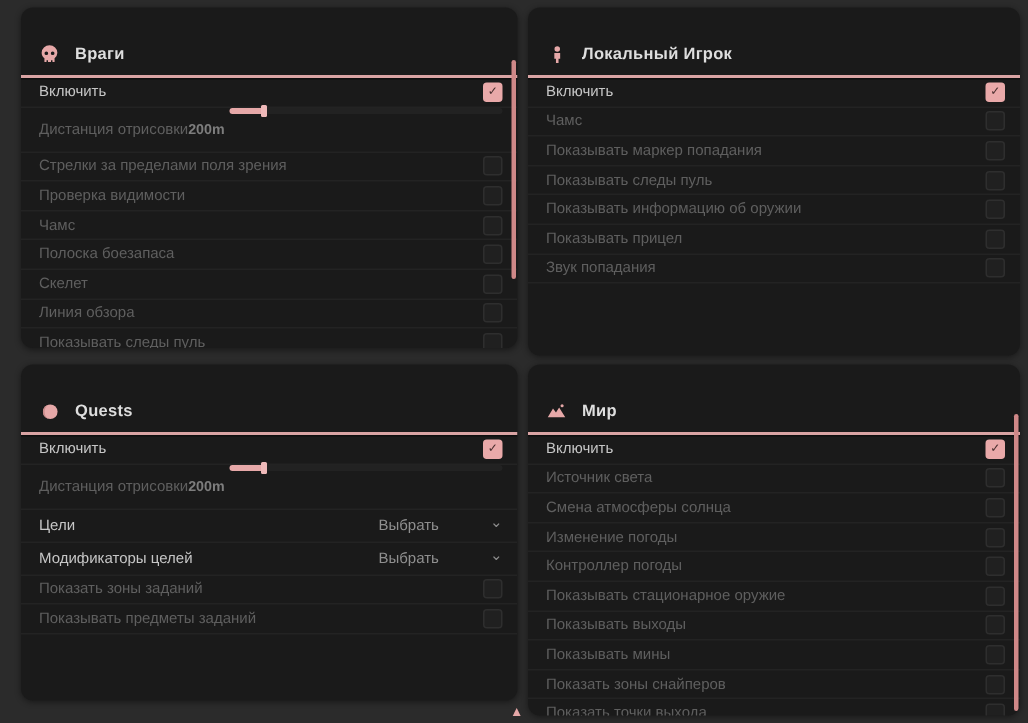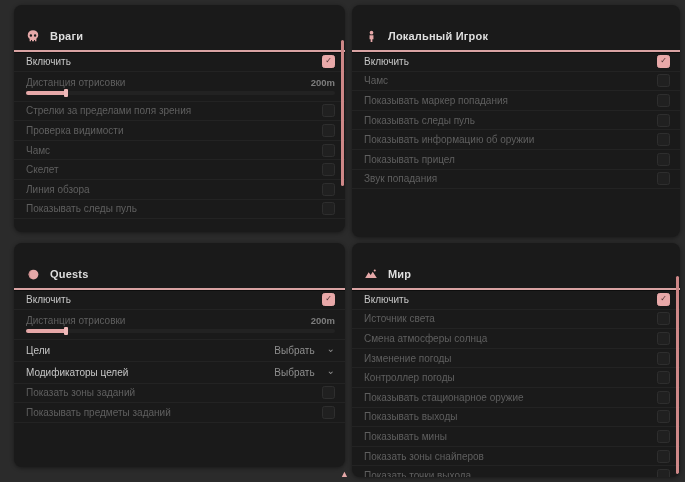--- a/index.html
+++ b/index.html
@@ -31,30 +31,30 @@
   .row .lbl{font-size:10px;color:#c6c6c6;white-space:nowrap;}
   .row.dim .lbl{color:#5f5f5f;}
   .cb{
     width:11px;height:11px;border-radius:2.5px;flex:0 0 auto;
     background:#202020;border:1px solid #2e2e2e;
     display:flex;align-items:center;justify-content:center;
     font-size:8px;line-height:1;color:transparent;
   }
   .cb.checked{background:#e9a9a9;border-color:#e9a9a9;color:#4a2f2f;font-weight:bold;}
   .slider-row{
-    height:29px;flex-direction:column;align-items:stretch;justify-content:center;gap:3px;
+    height:29px;flex-direction:row;align-items:stretch;justify-content:center;gap:3px;
   }
   .rowline{display:flex;align-items:center;justify-content:space-between;}
   .slider-row .lbl{color:#b5b5b5;}
   .val{font-size:9.5px;color:#7d7d7d;font-weight:bold;}
   .slider{position:relative;height:4px;width:100%;background:#222;border-radius:2px;}
   .slider-fill{position:absolute;left:0;top:0;bottom:0;background:#e6a8a8;border-radius:2px;}
   .slider-thumb{position:absolute;top:-2px;width:4px;height:8px;background:#efb9b9;border-radius:1px;}
   .dd-row{height:21px;}
-  .ddwrap{display:flex;align-items:center;gap:12px;}
+  .ddwrap{display:flex;align-items:center;gap:34px;}
   .ddval{font-size:10px;color:#8f8f8f;}
   .chev{font-size:10px;color:#8f8f8f;line-height:1;transform:translateY(-1px);}
   .scrollbar{position:absolute;right:1px;width:3px;background:#cf8888;border-radius:2px;}
   .corner-indicator{
     position:absolute;left:340px;top:470px;
     font-size:9px;color:#e6a8a8;line-height:1;
   }
 </style>
 </head>
 <body>
@@ -91,20 +91,24 @@
       </div>
       <div class="row dim">
         <span class="lbl">Проверка видимости</span>
         <span class="cb"></span>
       </div>
       <div class="row dim">
         <span class="lbl">Чамс</span>
         <span class="cb"></span>
       </div>
       <div class="row dim">
+        <span class="lbl">Полоска боезапаса</span>
+        <span class="cb"></span>
+      </div>
+      <div class="row dim">
         <span class="lbl">Скелет</span>
         <span class="cb"></span>
       </div>
       <div class="row dim">
         <span class="lbl">Линия обзора</span>
         <span class="cb"></span>
       </div>
       <div class="row dim">
         <span class="lbl">Показывать следы пуль</span>
         <span class="cb"></span>

